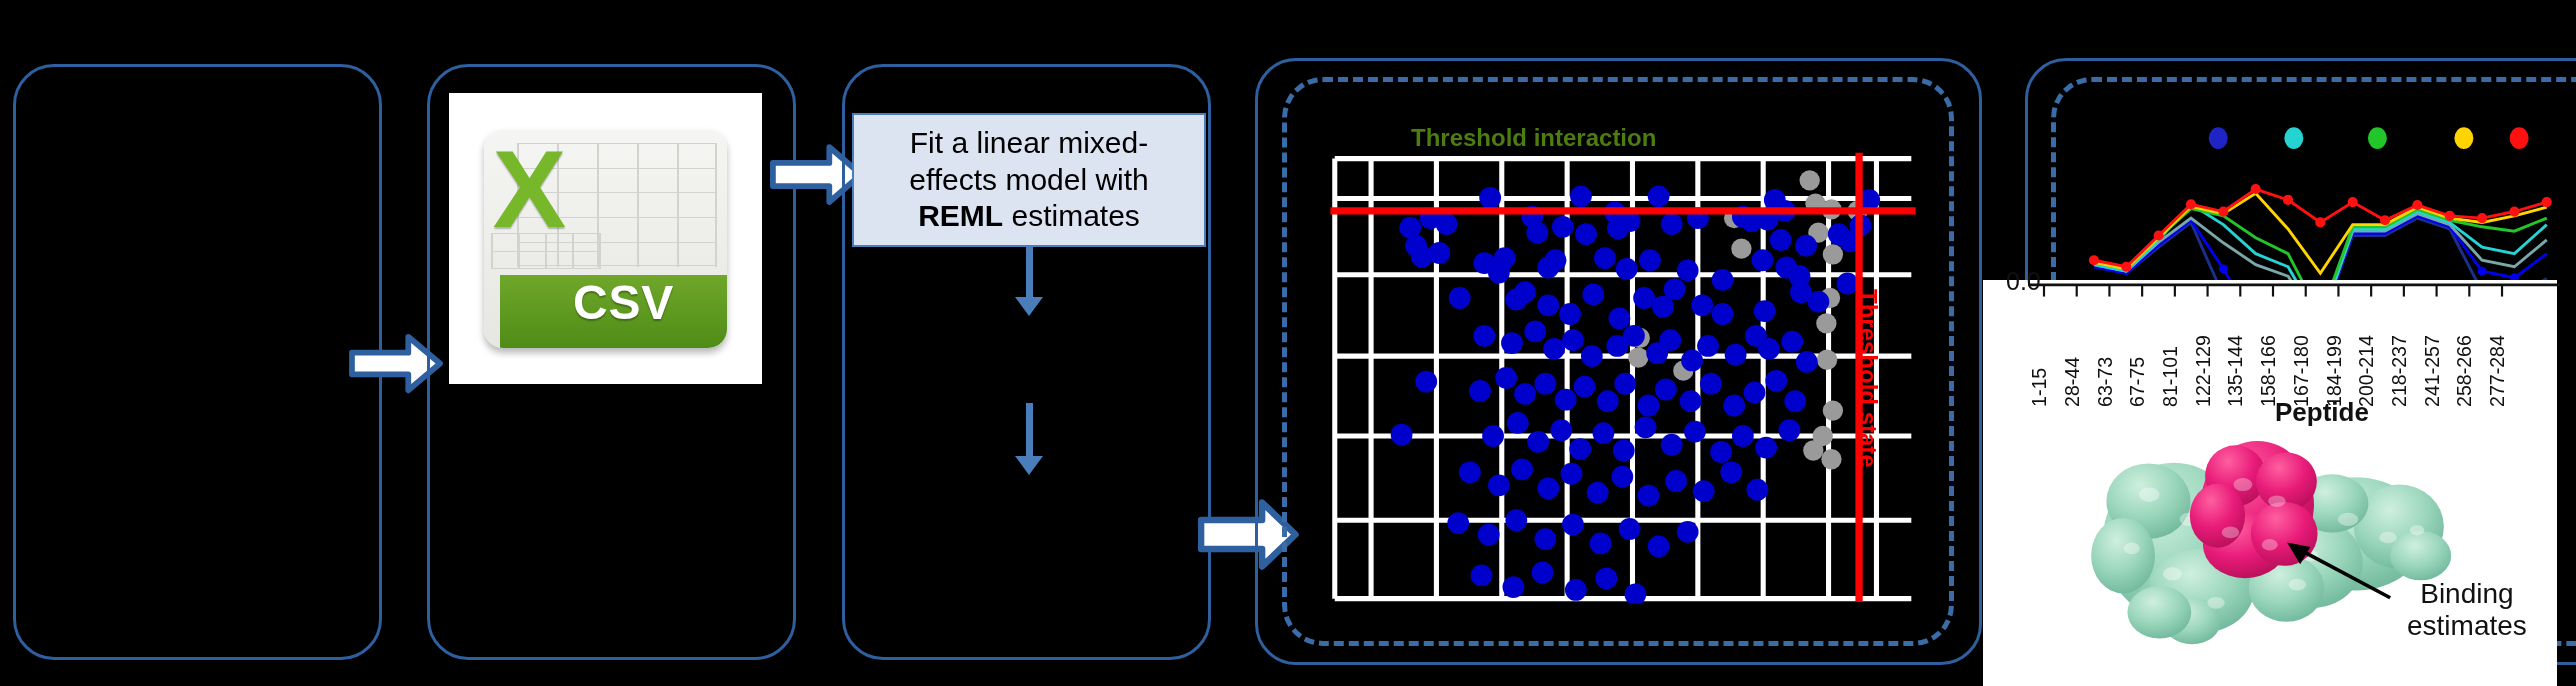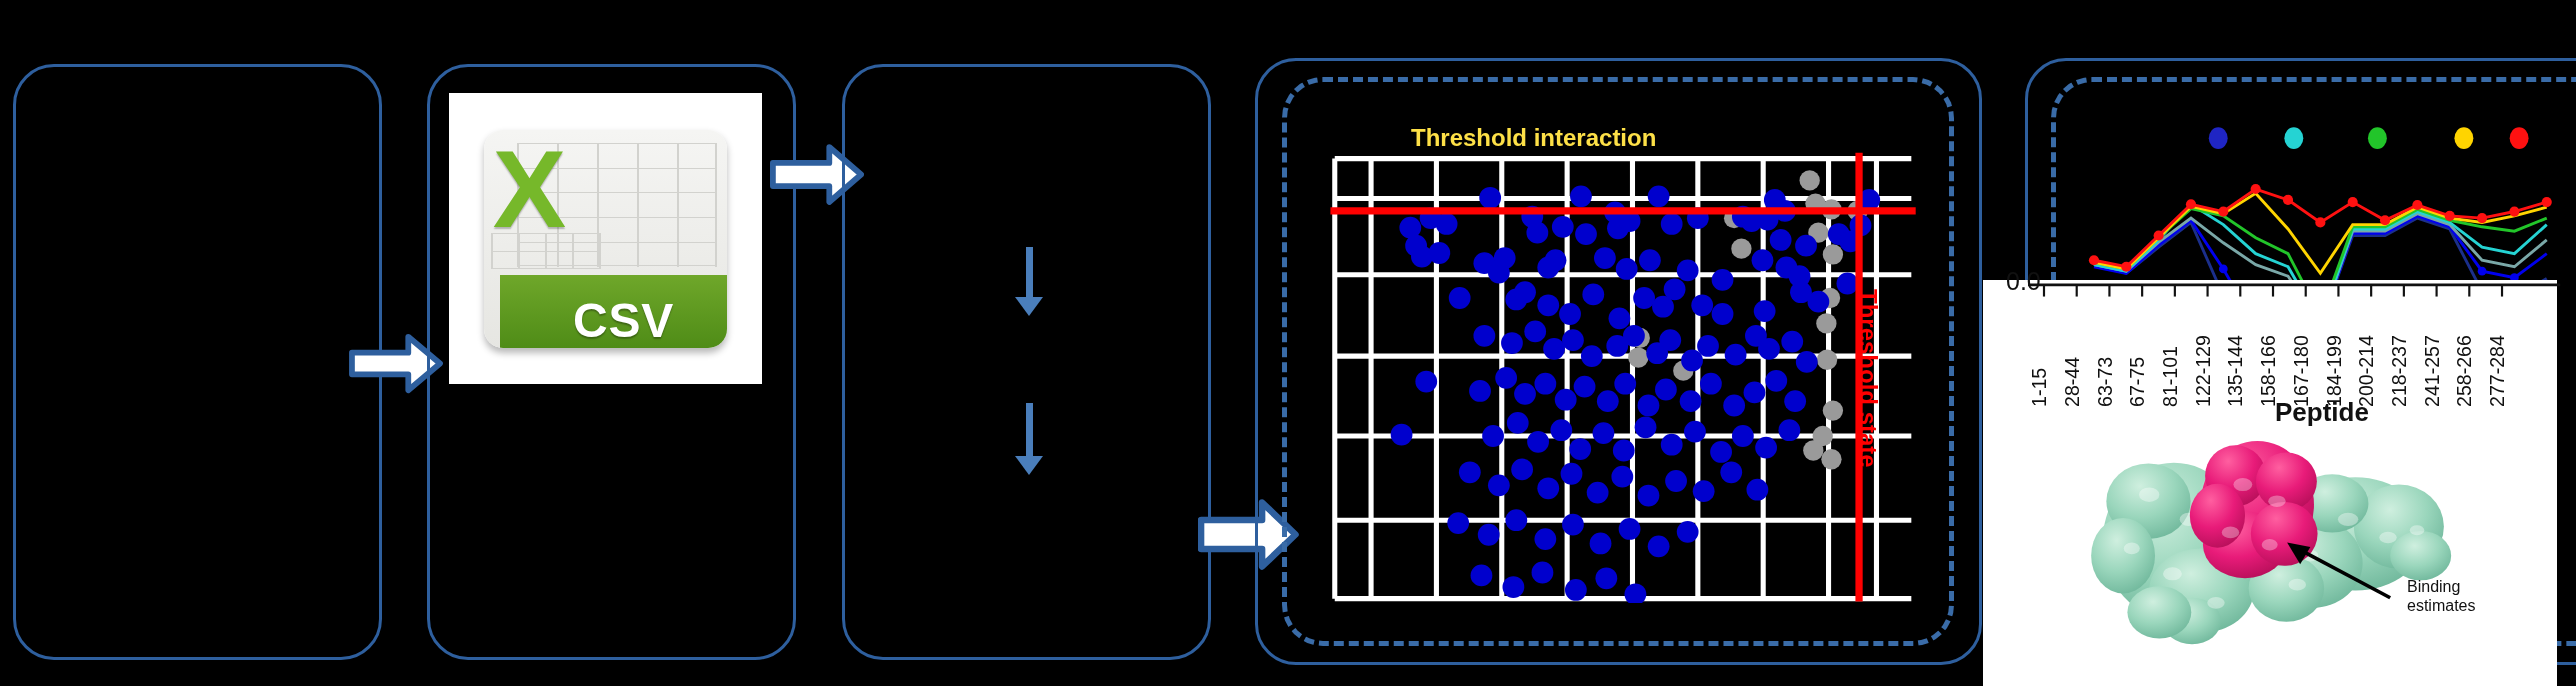--- a/index.html
+++ b/index.html
@@ -78,31 +78,31 @@
   .csv-x {
     position: absolute; left: 8.7px; top: 4.4px;
     font-size: 110px; font-weight: bold; color: #76B82A;
     font-family: "Liberation Sans", sans-serif;
     line-height: 1;
     text-shadow: 0 1.5px 1.5px rgba(0,0,0,.25);
   }
   .csv-band {
     position: absolute; left: 16px; right: 0; bottom: 0; height: 73px;
     background: linear-gradient(#6FA72A, #4F8C17);
-    display: flex; align-items: flex-end; justify-content: center; padding-left: 20px;
+    display: flex; align-items: flex-start; justify-content: center; padding-left: 20px;
   }
   .csv-band span {
     color: #fff; font-size: 48px; font-weight: bold; letter-spacing: 0.7px;
     text-shadow: 0 1.5px 1.5px rgba(0,0,0,.3);
   }
 
   
   .plotwrap { position: absolute; }
   .thresh-label-h {
-    position: absolute; color: #fde047; font-size: 24px; font-weight: bold;
+    position: absolute; color: #4d7c0f; font-size: 24px; font-weight: bold;
     white-space: nowrap;
   }
   .thresh-label-v {
     position: absolute; color: #FF0000; font-size: 24px; font-weight: bold;
     white-space: nowrap; transform: rotate(90deg); transform-origin: left top;
   }
 
   
   .whitebox { position: absolute; background: #FFFFFF; }
   .pep-label {
@@ -110,21 +110,21 @@
     transform: rotate(-90deg); transform-origin: left bottom;
     white-space: nowrap; font-family: "Liberation Sans", sans-serif;
   }
   .axis-title {
     position: absolute; font-size: 26px; color: #111; white-space: nowrap;
   }
   .ytick-label {
     position: absolute; font-size: 25px; color: #111; white-space: nowrap;
   }
   .binding-label {
-    position: absolute; font-size: 16px; color: #111; line-height: 1.16;
+    position: absolute; font-size: 28px; color: #111; line-height: 1.16; text-align: center;
   }
 </style>
 </head>
 <body>
 
 <div id="stage">
 
   <div class="panel" style="left:13px; top:64px; width:369px; height:596px;"></div>
 
   <div class="blockarrow" style="left:349px; top:331px; width:94px; height:65px;">
@@ -173,20 +173,25 @@
   </div>
 
   <div class="blockarrow" style="left:770px; top:131px; width:94px; height:87px;">
     <svg width="94" height="87" viewBox="0 0 130 120">
       <polygon points="4,44 82,44 82,22 126,60 82,98 82,76 4,76" fill="#FFFFFF" stroke="#2E5F9E" stroke-width="8" stroke-linejoin="round"></polygon>
     </svg>
   </div>
 
   <div class="panel" style="left:842px; top:64px; width:369px; height:596px;"></div>
 
+  <div class="procbox" style="left:852px; top:113px; width:354px; height:134px;">
+    <div>
+      Fit a linear mixed-<br>effects model with<br><b>REML</b> estimates
+    </div>
+  </div>
   <div class="vconn" style="left:1026px; top:247px; height:52px;"></div>
   <div class="vhead" style="left:1015px; top:297px;"></div>
 
   <div class="vconn" style="left:1026px; top:403px; height:57px;"></div>
   <div class="vhead" style="left:1015px; top:456px;"></div>
 
 
   <div class="blockarrow" style="left:1198px; top:488px; width:102px; height:93px;">
     <svg width="102" height="93" viewBox="0 0 140 128">
       <polygon points="4,44 88,44 88,20 134,64 88,108 88,84 4,84" fill="#FFFFFF" stroke="#2E5F9E" stroke-width="9" stroke-linejoin="round"></polygon>

